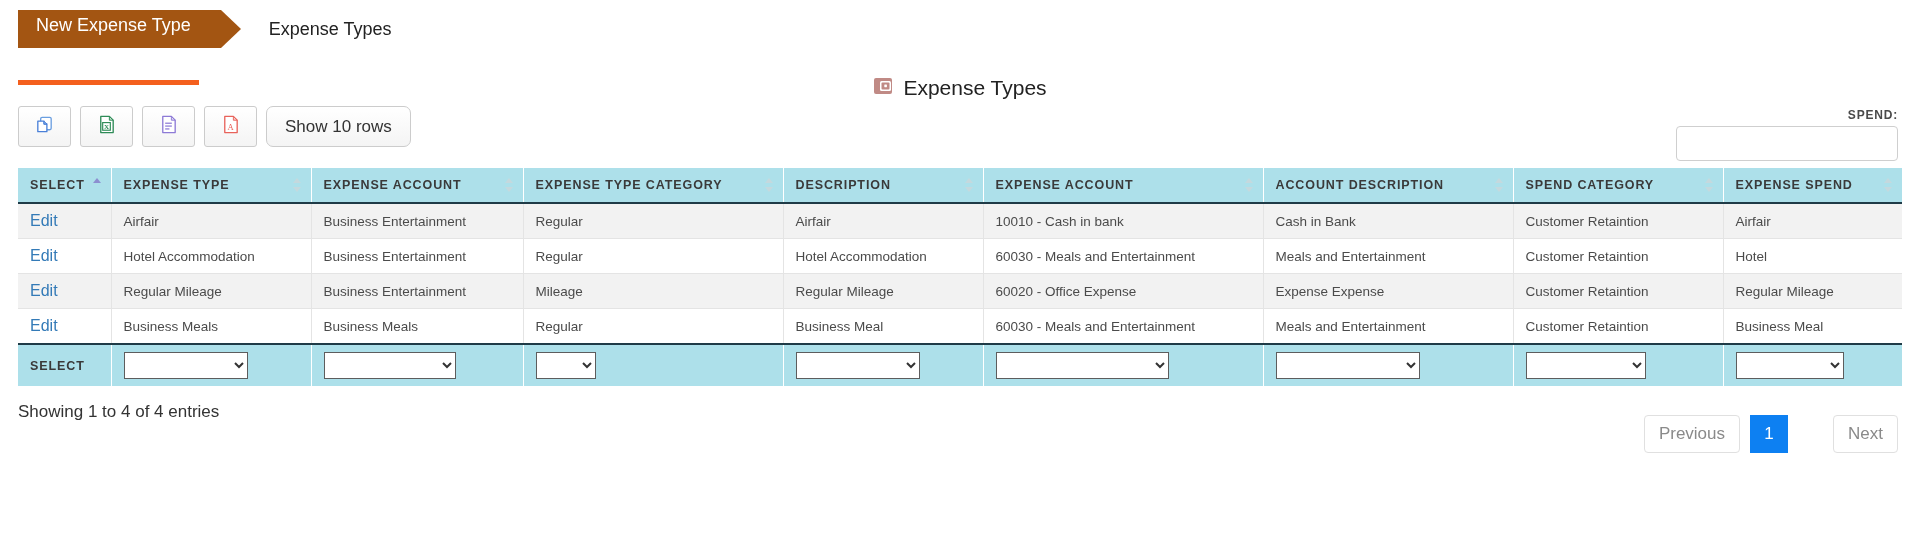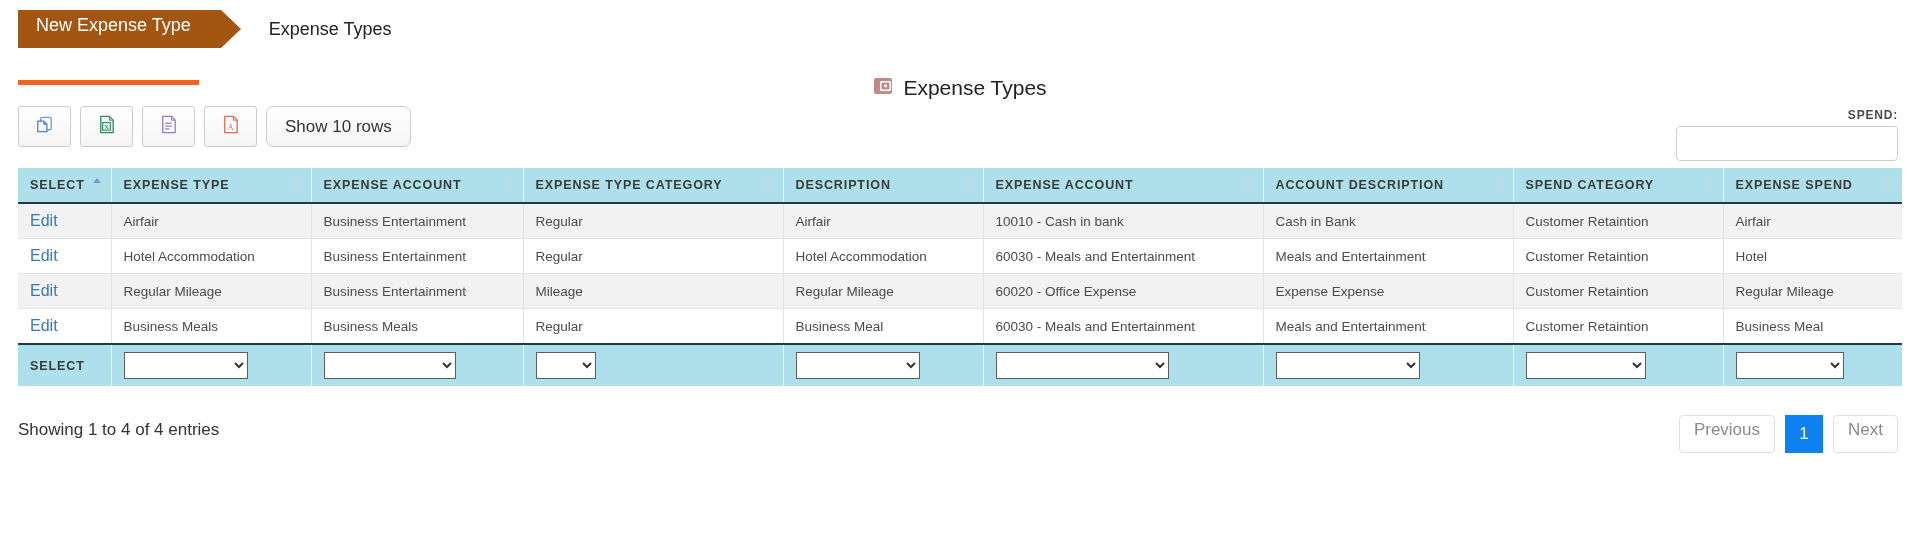--- a/index.html
+++ b/index.html
@@ -255,47 +255,48 @@
     box-sizing: border-box;
     color: #333333;
     padding: 0 2px;
     border-radius: 0;
   }
 
   
   .showing {
     position: absolute;
     left: 18px;
-    top: 420px;
+    top: 402px;
     font-size: 17px;
     color: #333333;
   }
   .pager {
     position: absolute;
     right: 22px;
     top: 415px;
     display: flex;
     align-items: center;
     gap: 10px;
   }
   .pg-btn {
     min-width: 52px;
     height: 38px;
     border: 1px solid #e0e0e0;
     border-radius: 4px;
     background: #ffffff;
     color: #8a8a8a;
     font-size: 17px;
     display: flex;
-    align-items: flex-end;
+    align-items: center;
     justify-content: center;
-    padding: 12px 14px;
+    padding: 0 14px;
     box-sizing: border-box;
     cursor: pointer;
     white-space: nowrap;
+    margin-left: 35px;
   }
   .pg-num {
     width: 38px;
     height: 38px;
     background: #0d80f2;
     color: #ffffff;
     font-size: 17px;
     display: flex;
     align-items: center;
     justify-content: center;

